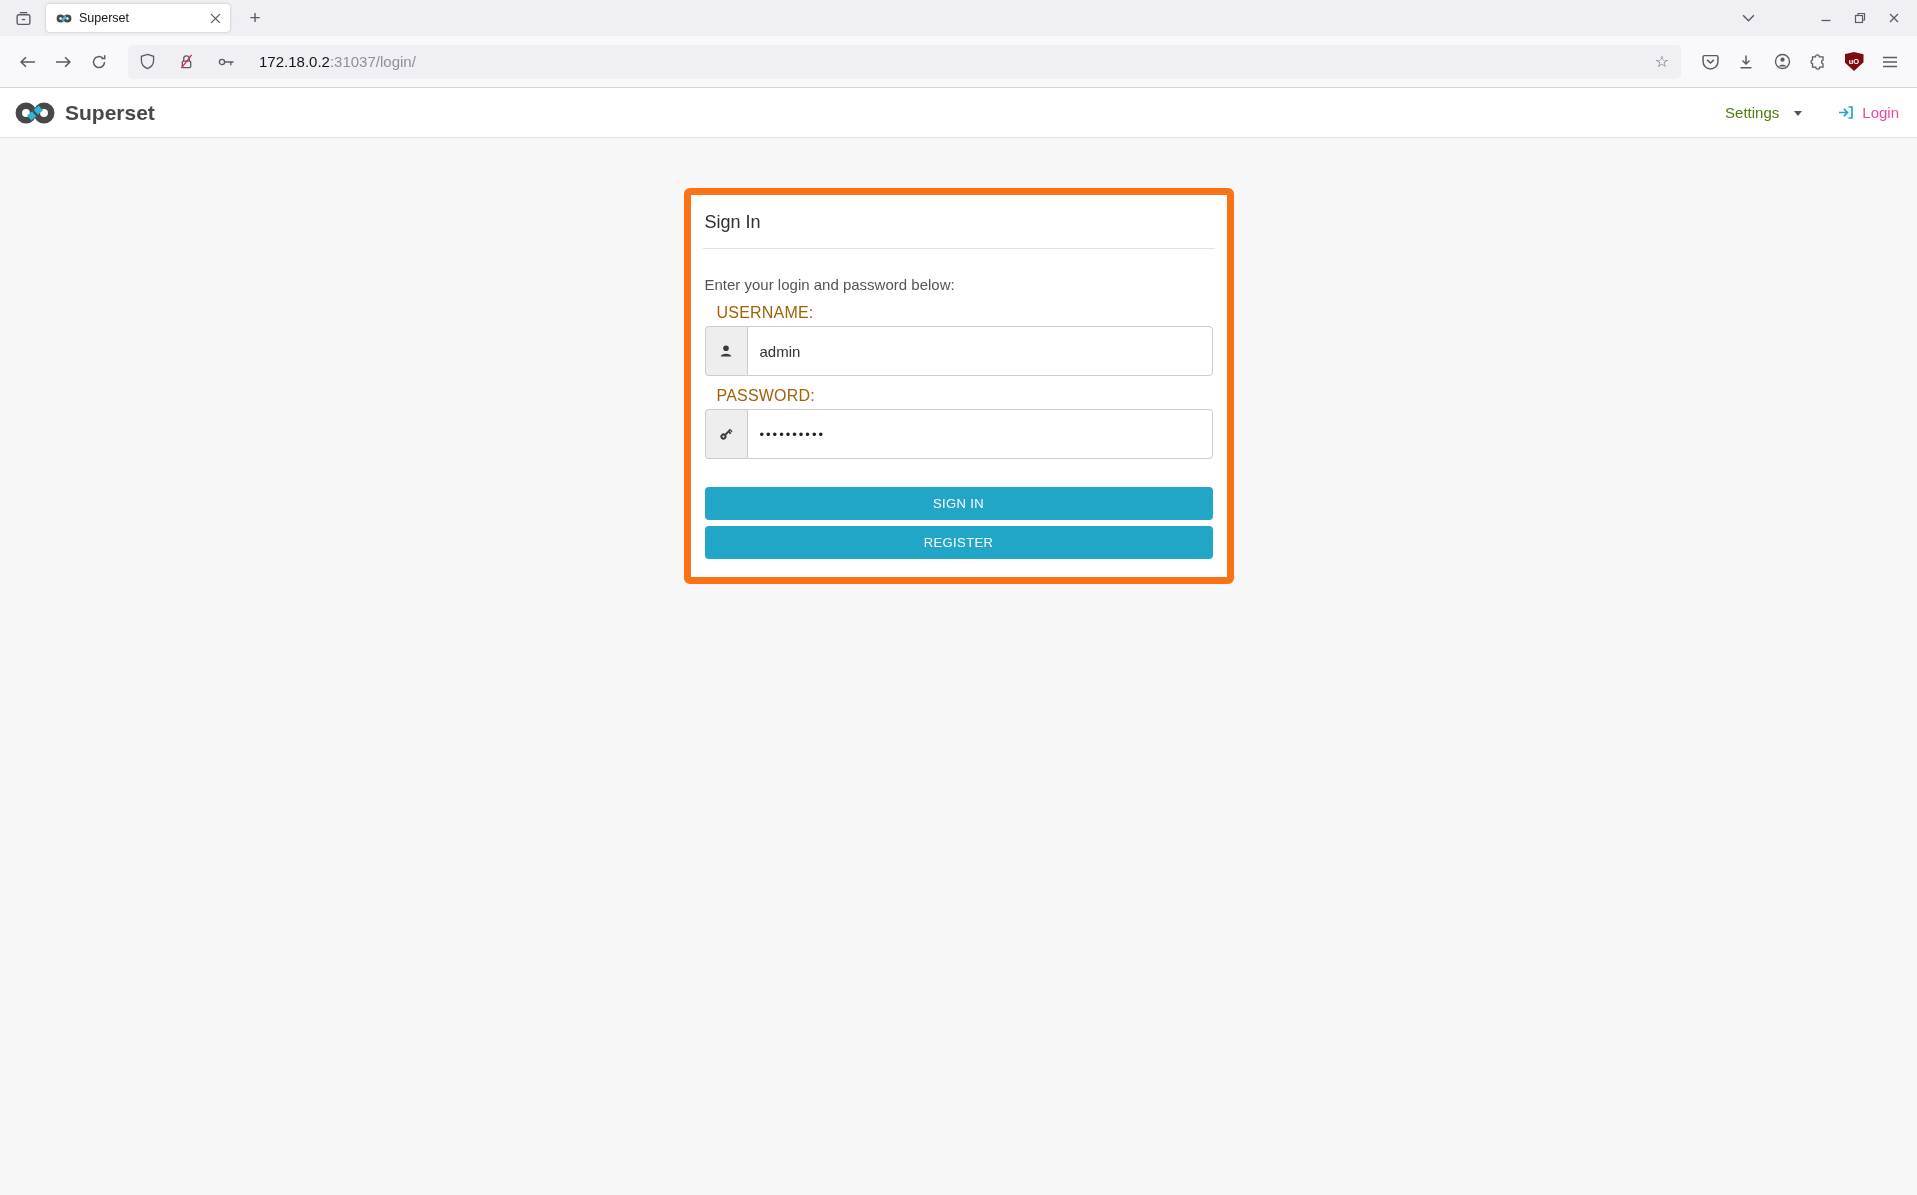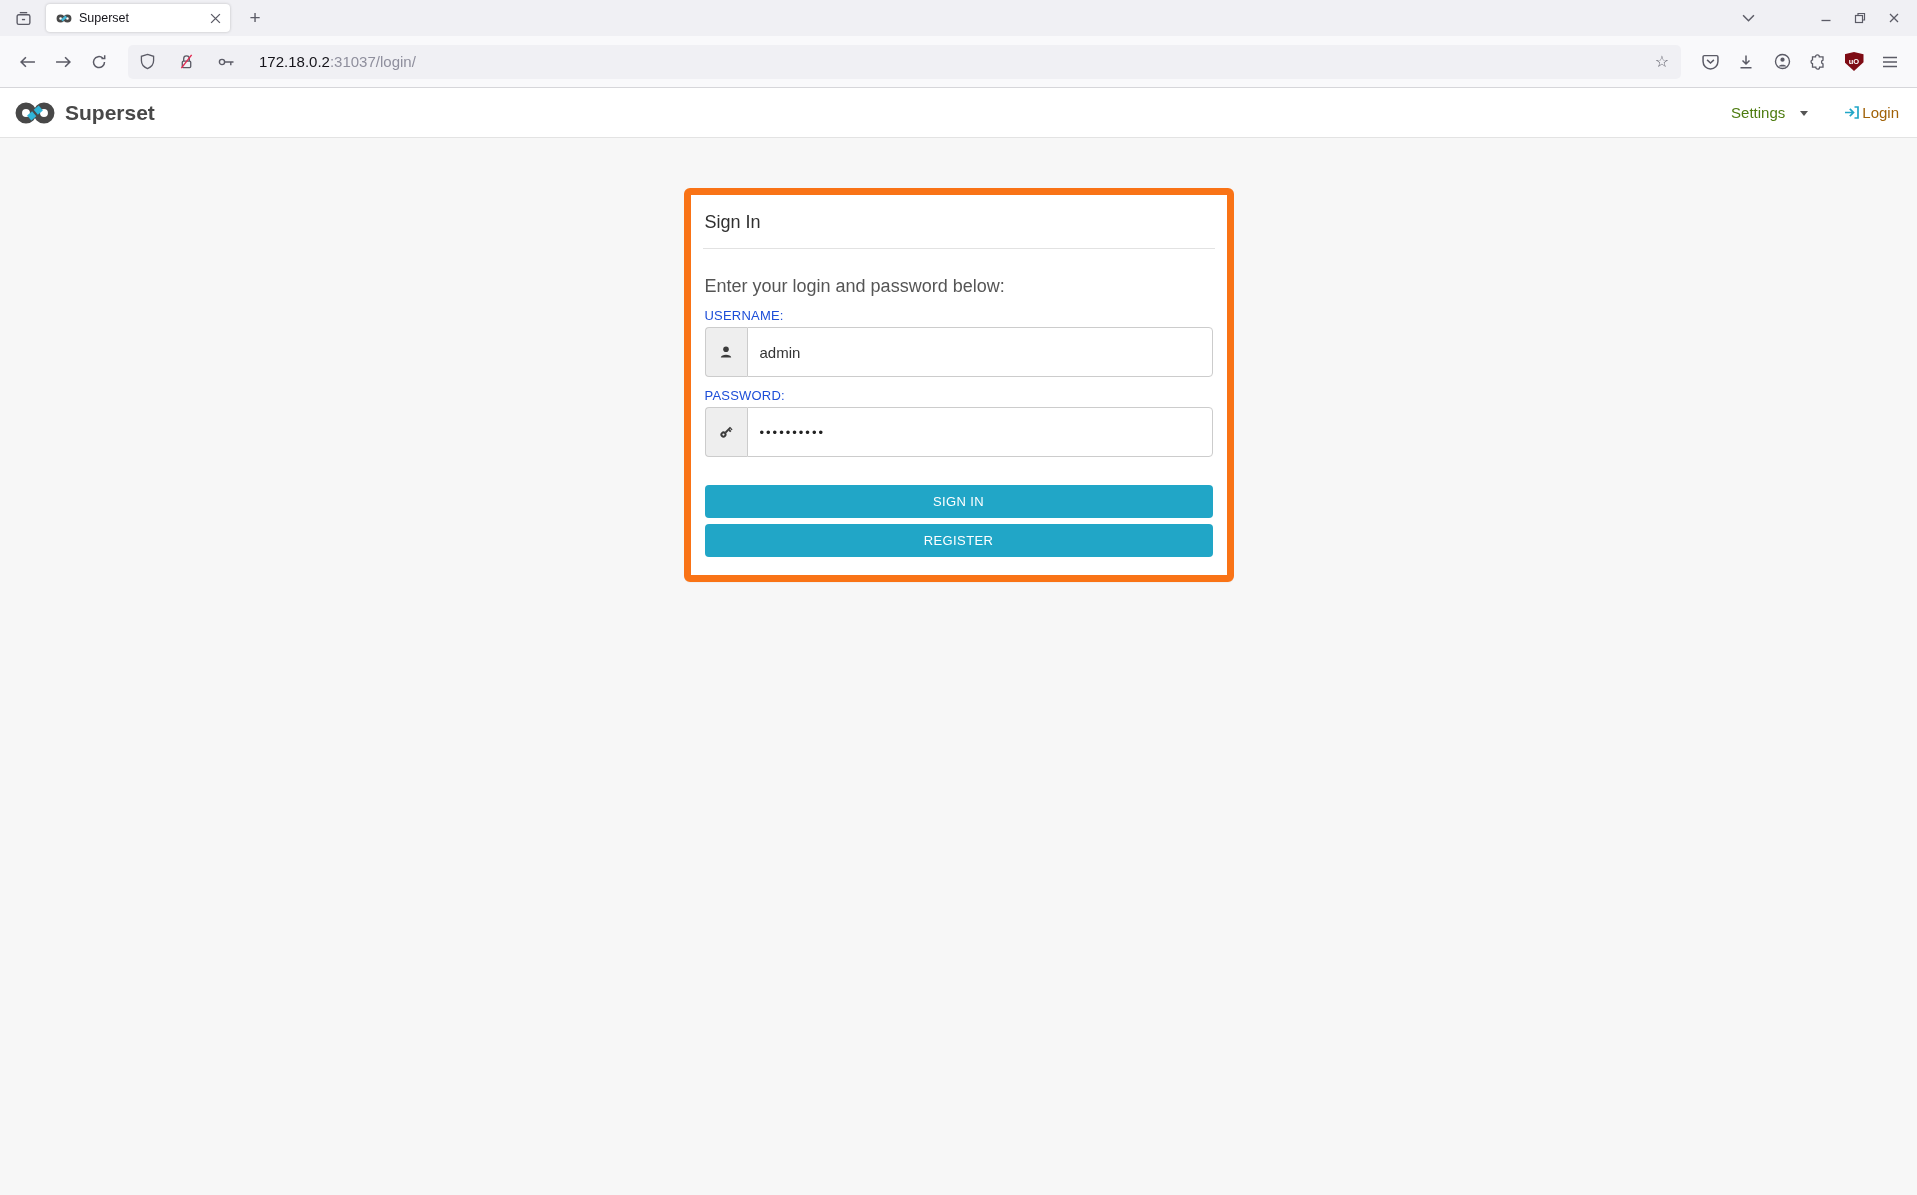--- a/index.html
+++ b/index.html
@@ -61,34 +61,34 @@
     display:flex; align-items:center; padding:0 14px;
   }
   .brand { display:flex; align-items:center; gap:9px; }
   .brand-text { font-size:21px; font-weight:bold; color:#484848; }
   .nav-right { margin-left:auto; display:flex; align-items:center; gap:36px; padding-right:4px; }
   .settings-link { display:flex; align-items:center; gap:15px; font-size:15px; color:#4d7c0f; cursor:pointer; }
   .caret-down {
     width:0; height:0; border-left:4px solid transparent; border-right:4px solid transparent;
     border-top:5px solid #555; margin-top:2px;
   }
-  .login-link { display:flex; align-items:center; gap:2px; font-size:15px; color:#a16207; cursor:pointer;text-align:center; }
+  .login-link { display:flex; align-items:center; gap:8px; font-size:15px; color:#ec4899; cursor:pointer;text-align:center; }
 
   .content { position:relative; height:1055px; background:#f7f7f7; }
 
   .panel {
     width:550px; margin:50px auto 0; background:#fff;
     border:7px solid #f97316; border-radius:6px;
     box-shadow:0 1px 1px rgba(0,0,0,.03);
   }
   .panel-title { padding:17px 14px 15px; font-size:18px; color:#2f2f2f; }
   .panel-divider { border:none; border-top:1px solid #e2e2e2; margin:0 12px; }
   .panel-body { padding:27px 14px 18px; }
-  .instruction { font-size:18px; color:#555; margin-bottom:9px; }
-  .field-label { font-size:13px; color:#1d4ed8; margin:11px 0 4px; letter-spacing:.2px; }
+  .instruction { font-size:15px; color:#555; margin-bottom:9px; }
+  .field-label { font-size:16px; color:#a16207; margin:11px 12px 4px; letter-spacing:.2px; }
   .input-group { display:flex; height:50px; }
   .addon {
     width:42px; background:#eee; border:1px solid #ccc; border-right:0;
     border-radius:4px 0 0 4px; display:flex; align-items:center; justify-content:center; flex:none;
   }
   .field-input {
     flex:1; min-width:0; border:1px solid #ccc; border-radius:0 4px 4px 0;
     padding:0 12px; font-size:15px; color:#333; font-family:inherit; background:#fff; outline:none;
   }
   .field-input.masked { font-size:13px; letter-spacing:2px; color:#222; }

